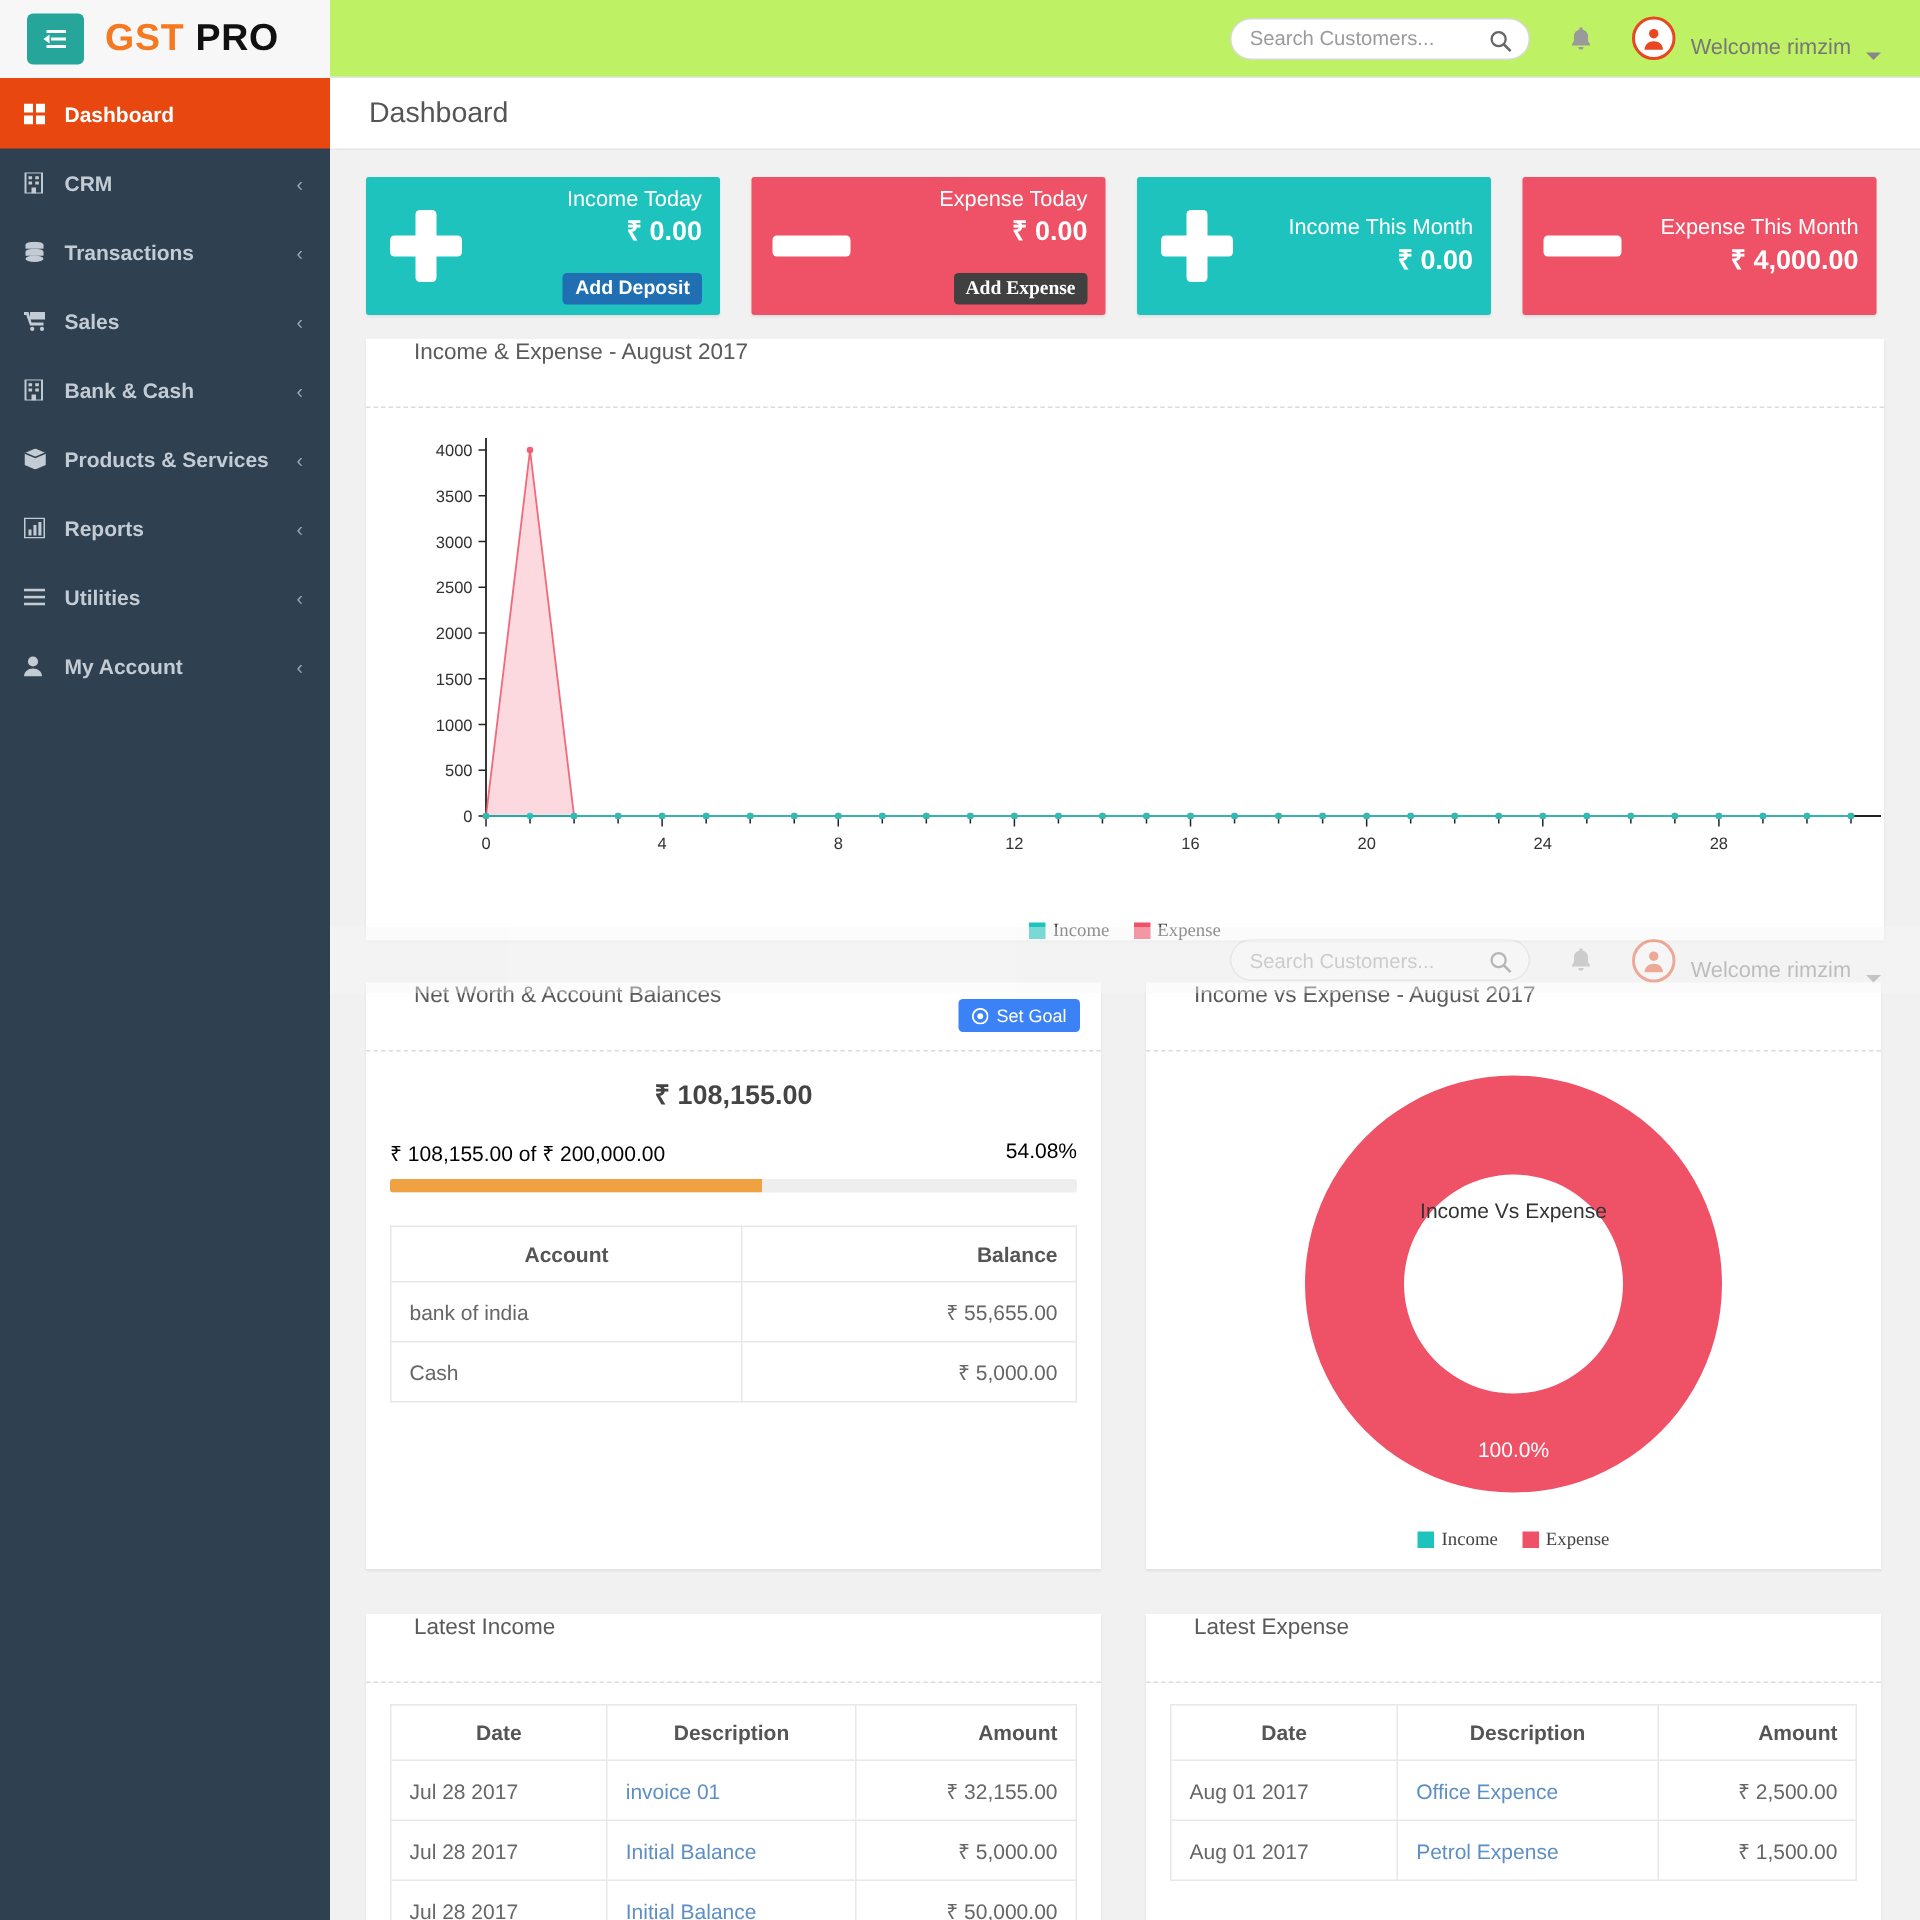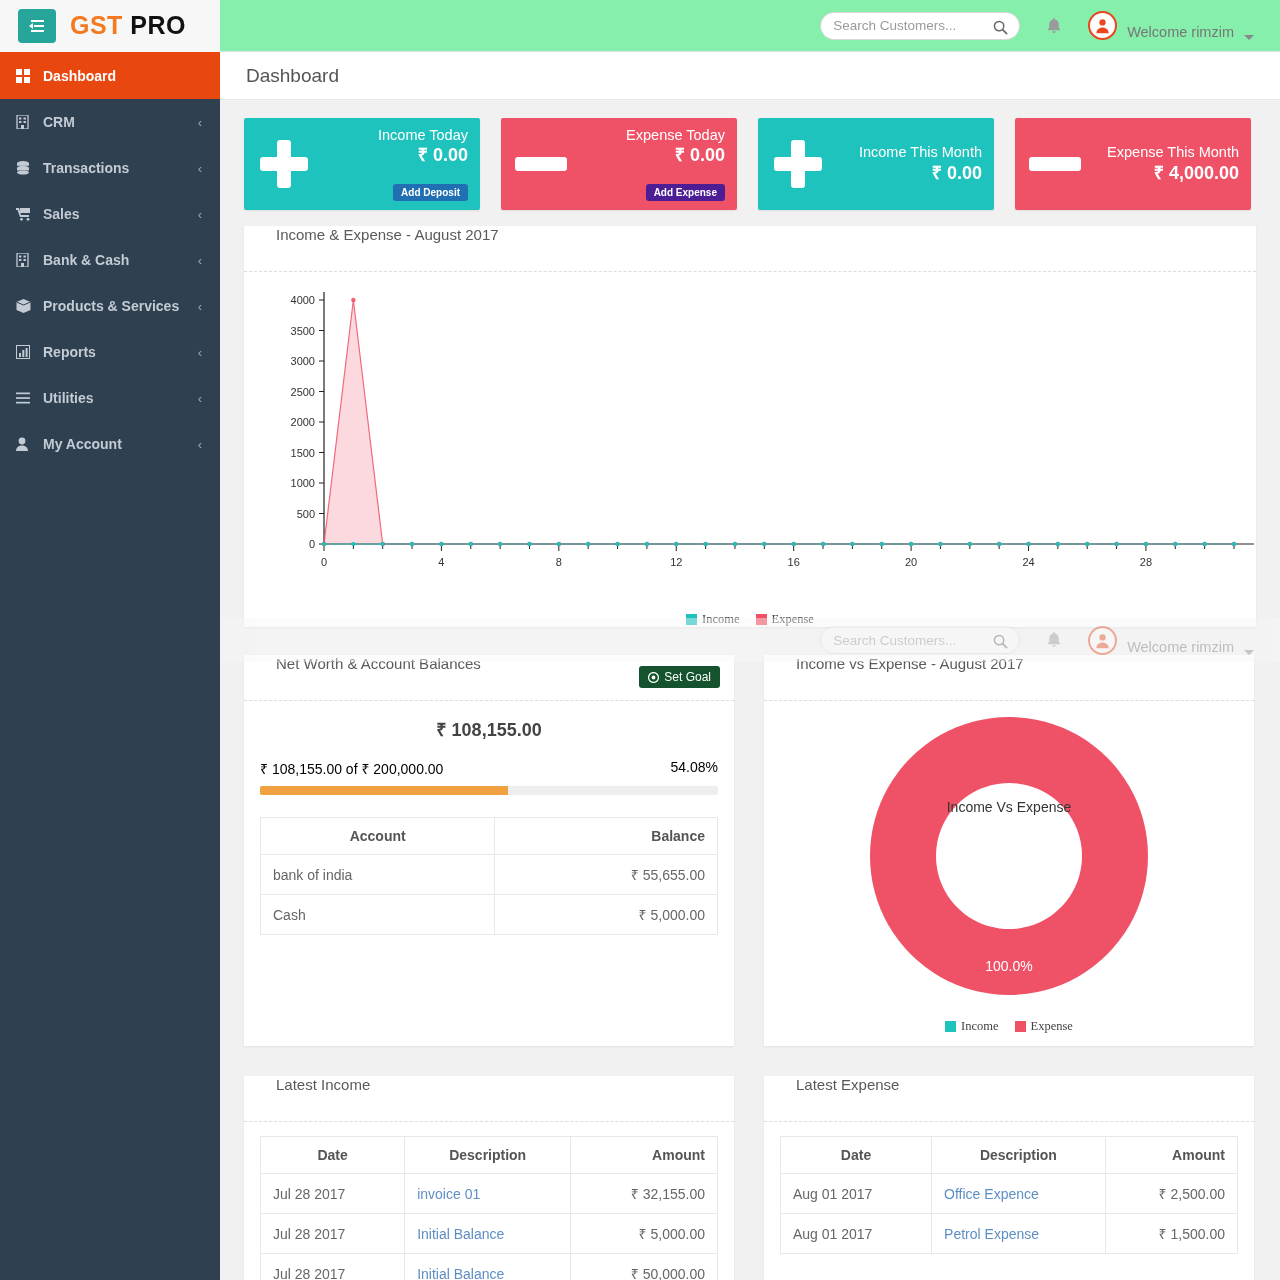--- a/index.html
+++ b/index.html
@@ -6,21 +6,21 @@
   html, body {
     width: 1280px; height: 1280px;
     font-family: "Liberation Sans", sans-serif;
     background: #f1f1f1;
     overflow: hidden;
   }
 
   
   .topbar {
     position: absolute; top: 0; left: 0; width: 1280px; height: 52px;
-    background: #86efac; border-bottom: 1px solid #e4e4e4;
+    background: #bef264; border-bottom: 1px solid #e4e4e4;
     display: flex; align-items: center; z-index: 40; gap: 40px;
   }
   .brand-zone {
     width: 220px; height: 52px; display: flex; align-items: center;
     background: #f7f7f7; padding-left: 18px; gap: 14px;
   }
   .menu-toggle {
     width: 38px; height: 34px; background: #26a69a; border-radius: 4px;
     display: flex; align-items: center; justify-content: center; cursor: pointer;
   }
@@ -104,36 +104,36 @@
   .minus-ico::after {
     content: ""; position: absolute; left: 0; top: 19px; width: 52px; height: 14px;
     background: #fff; border-radius: 3px;
   }
   .stat-text {
     margin-left: auto; text-align: right; color: #fff; line-height: 1.15;
   }
   .stat-title { font-size: 14.5px; font-weight: normal; }
   .stat-amt { font-size: 18px; font-weight: bold; margin-top: 2px; }
   .stat-btn {
-    display: inline-block; margin-top: 18px; font-size: 10px;
+    display: inline-block; margin-top: 18px; font-size: 13px;
     font-weight: bold; color: #fff; padding: 3px 8px; border-radius: 3px;
     cursor: pointer;
   }
   .stat-btn.blue   { background: #1f6fb2; }
-  .stat-btn.orange { background: #4c1d95; }
+  .stat-btn.orange { background: #404040; font-family: Liberation Serif, serif; }
 
   
   .panel { background: #fff; box-shadow: 0 1px 2px rgba(0,0,0,.07); }
   .panel-head {
     height: 46px; display: flex; align-items: flex-start; padding: 0 32px;
     border-bottom: 1px dashed #dcdcdc; position: relative;
   }
   .panel-title { font-size: 15px; color: #5a5a5a; }
   .set-goal {
-    position: absolute; right: 14px; top: 11px; background: #14532d; color: #fff;
+    position: absolute; right: 14px; top: 11px; background: #3b82f6; color: #fff;
     font-size: 12px; padding: 4px 9px; border-radius: 3px; cursor: pointer;
     display: flex; align-items: center; gap: 5px;
   }
 
   
   .linechart-panel { margin-top: 16px; }
   .chart-box { height: 355px; padding: 14px 0 0 0; position: relative; }
   .legend {
     display: flex; justify-content: center; gap: 16px; align-items: center;
     font-size: 12.5px; color: #444; margin-top: 2px; font-family: Liberation Serif, serif;

